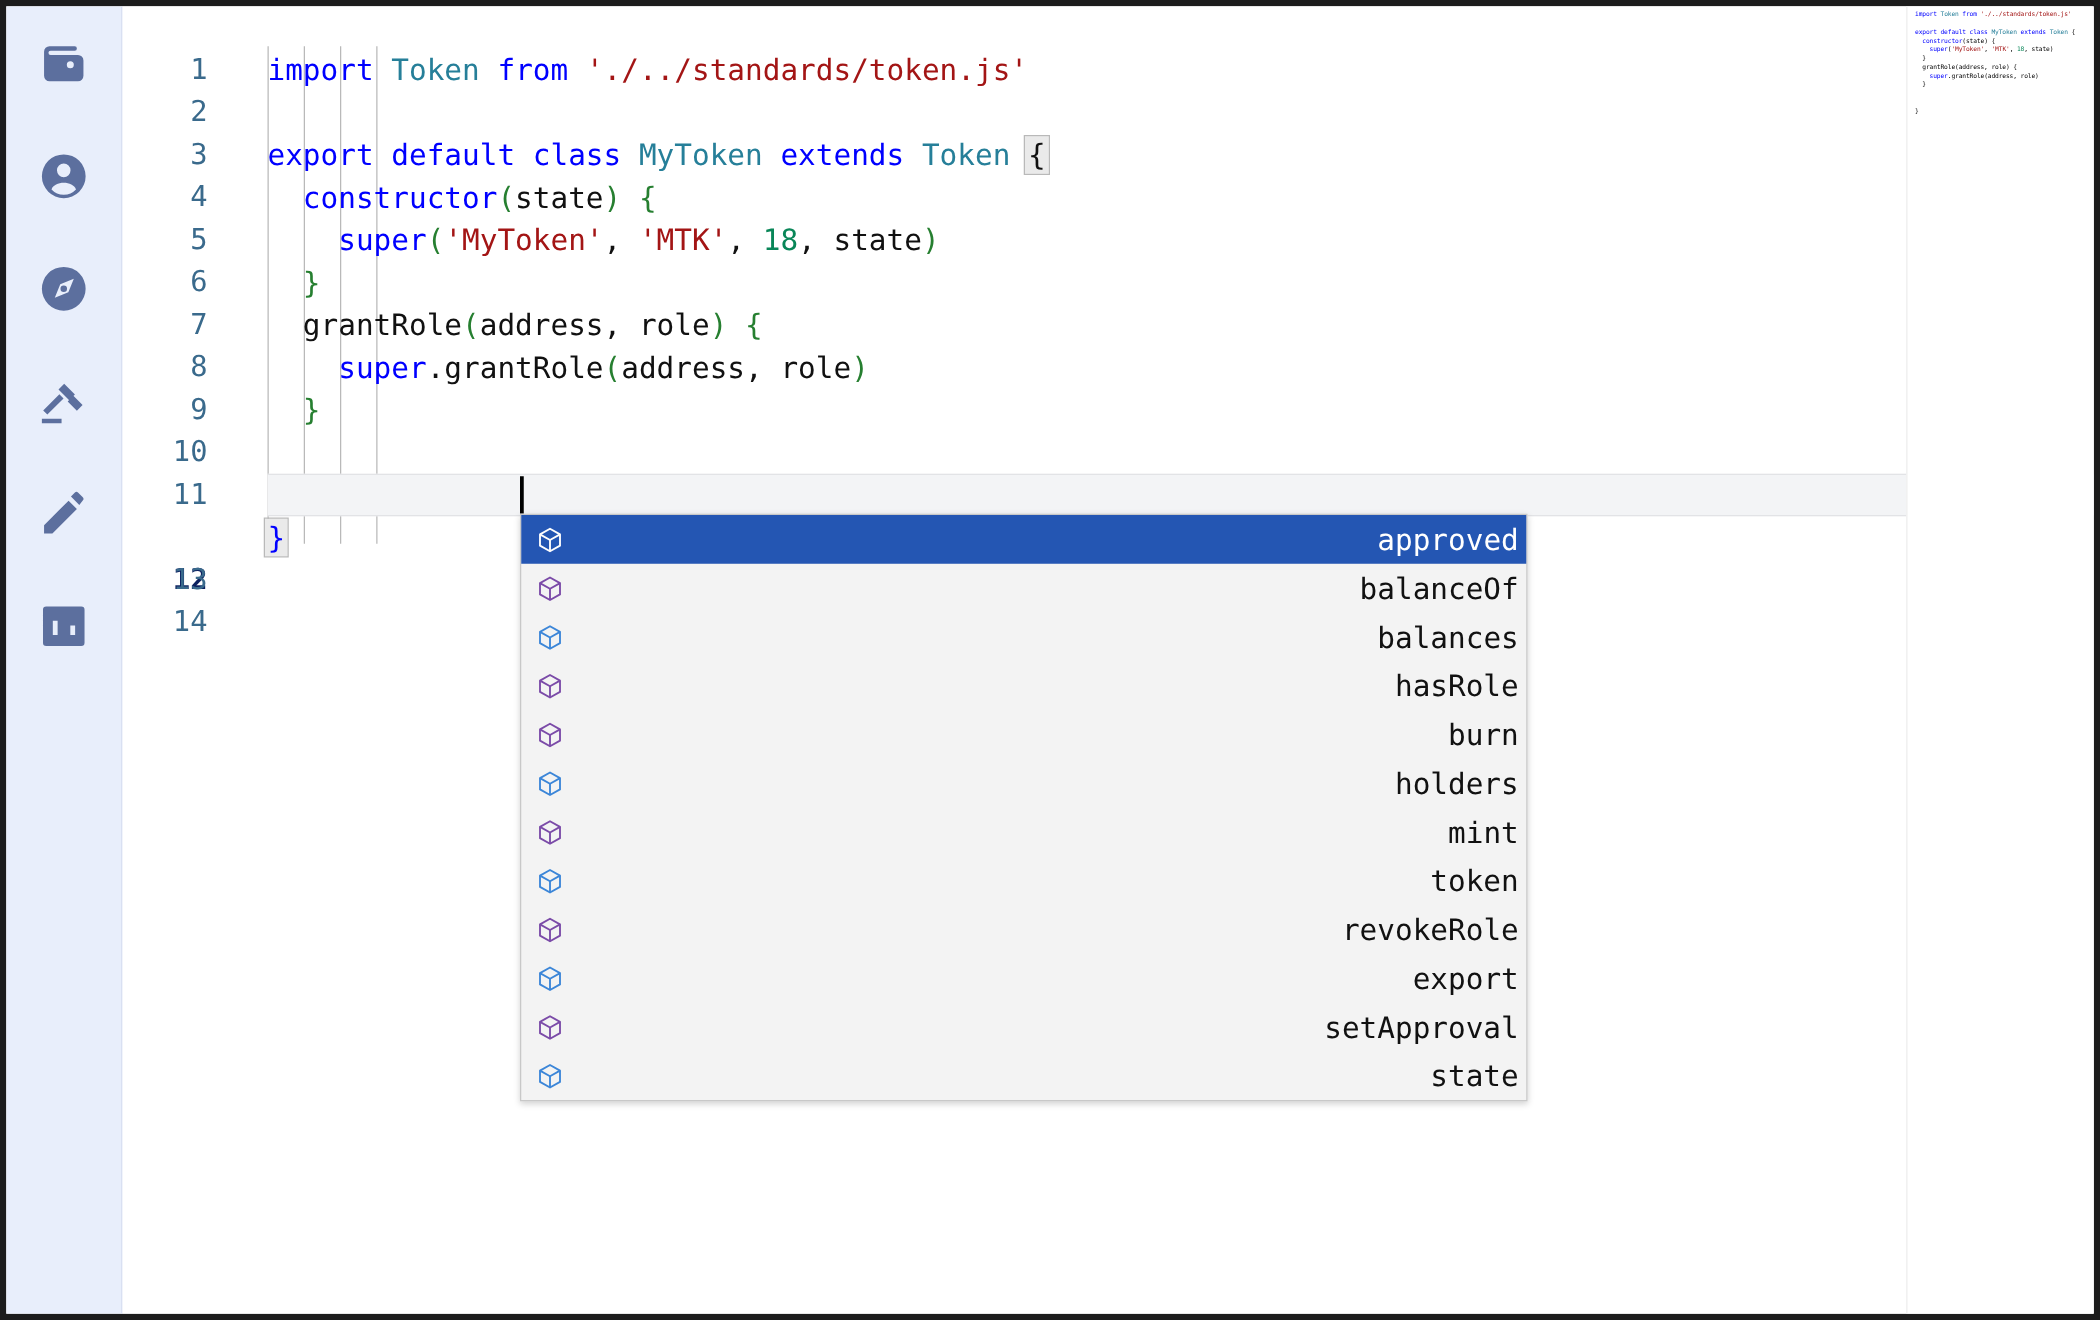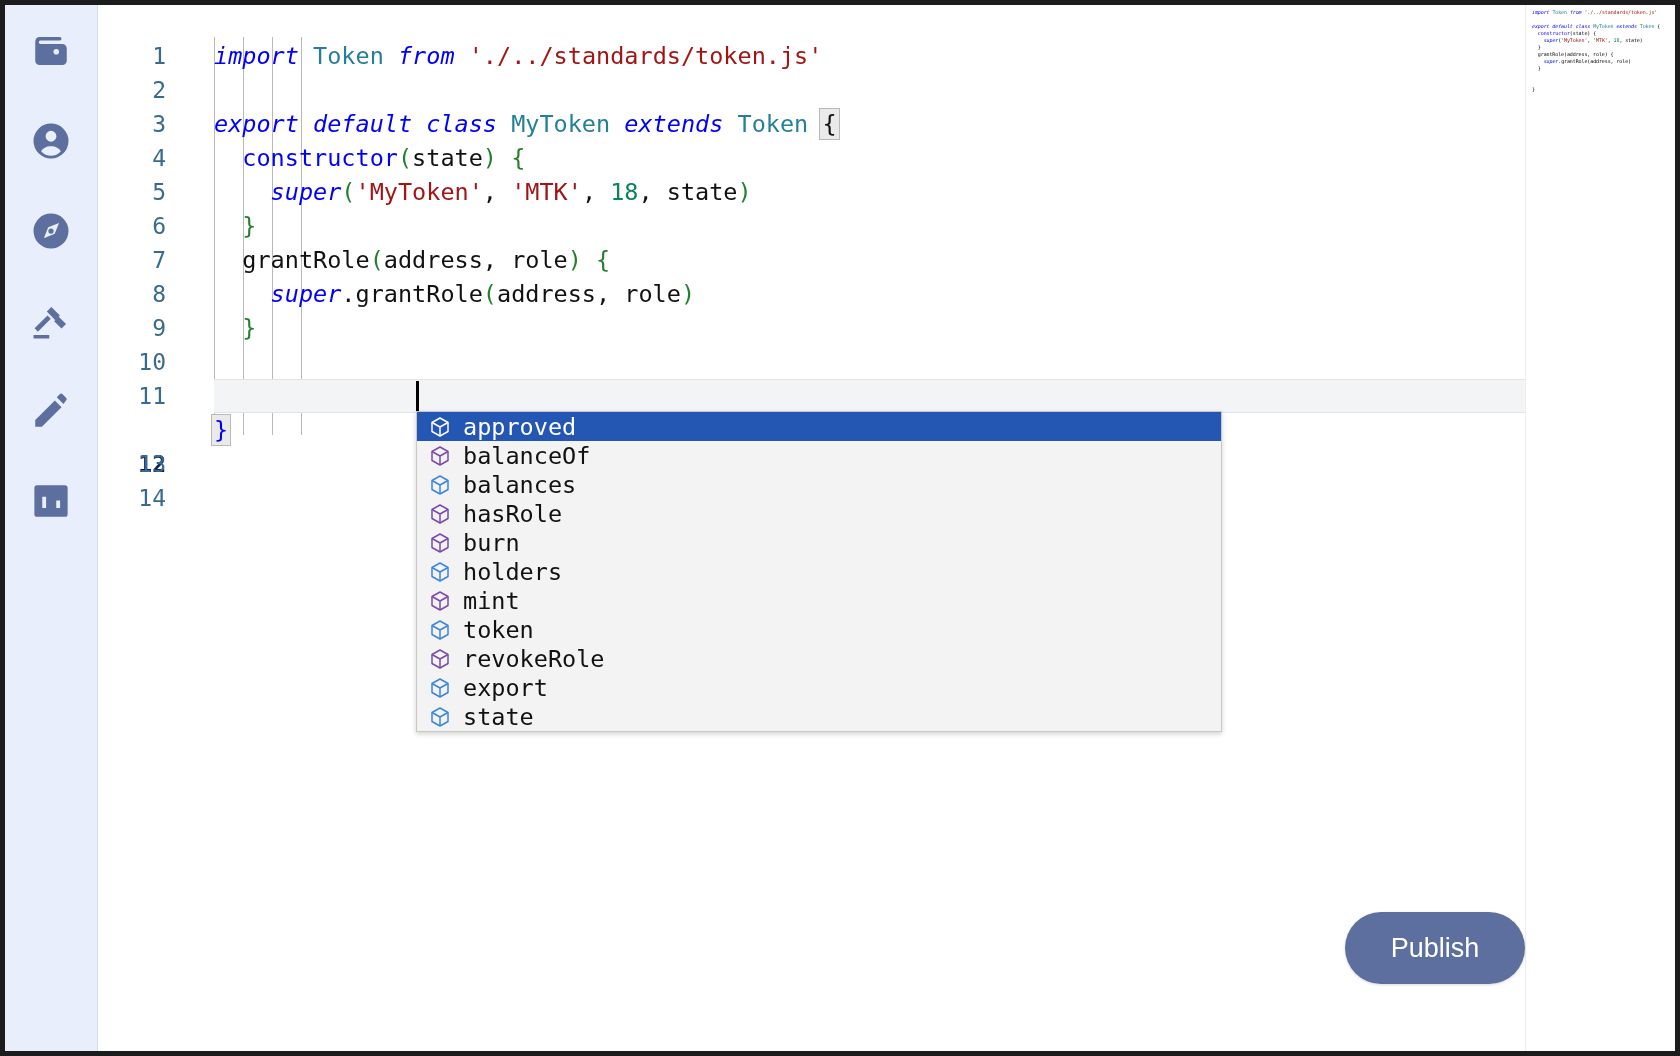--- a/index.html
+++ b/index.html
@@ -106,21 +106,21 @@
     width: 100%;
     height: 100%;
     pointer-events: none;
   }
   .guide {
     position: absolute;
     width: 1px;
     background: #b9b9b9;
   }
   
-  .kw   { color: #0000ff; font-style: italic; }
+  .kw   { color: #0000ff; }
   .typ  { color: #267f99; }
   .str  { color: #a31515; }
   .num  { color: #098658; }
   .fn   { color: #0000ff; }
   .plain{ color: #111111; }
   .brc  { color: #111111; }
   .brc-g{ color: #267f30; }
   .bracket-match {
     outline: 1px solid #b9b9b9;
     background: #eaeaea;
@@ -169,27 +169,28 @@
     top: 406px;
     width: 806px;
     background: #f3f3f3;
     border: 1px solid #c8c8c8;
     box-shadow: 0 2px 5px rgba(0,0,0,0.18);
     box-sizing: border-box;
     z-index: 40;
     font-family: "DejaVu Sans Mono", "Liberation Mono", monospace;
   }
   .acp-row {
-    height: 29px;
+    height: 39px;
     display: flex;
     align-items: center;
-    padding: 0 16px 0 10px;
+    padding: 0 6px 0 10px;
     box-sizing: border-box;
     cursor: pointer;
     position: relative;
+    justify-content: space-between;
   }
   .acp-row.selected {
     background: #2456b3;
   }
   .acp-row.selected .acp-label { color: #ffffff; }
   .acp-icon {
     width: 26px;
     height: 26px;
     flex: 0 0 26px;
     margin-right: 10px;
@@ -467,20 +468,29 @@
       <div class="acp-row">
         <span class="acp-icon">
           <svg width="24" height="24" viewBox="0 0 24 24" fill="none" stroke="#3c86d8" stroke-width="1.5" stroke-linejoin="round">
             <path d="M12 3 20 7.5v9L12 21l-8-4.5v-9L12 3Z"></path>
               <path d="M4 7.5 12 12l8-4.5M12 12v9"></path>
           </svg>
         </span>
         <span class="acp-label">export</span>
       </div>
 
+      <div class="acp-row">
+        <span class="acp-icon">
+          <svg width="24" height="24" viewBox="0 0 24 24" fill="none" stroke="#7b4ba8" stroke-width="1.5" stroke-linejoin="round">
+            <path d="M12 3 20 7.5v9L12 21l-8-4.5v-9L12 3Z"></path>
+              <path d="M4 7.5 12 12l8-4.5M12 12v9"></path>
+          </svg>
+        </span>
+        <span class="acp-label">setApproval</span>
+      </div>
 
       <div class="acp-row">
         <span class="acp-icon">
           <svg width="24" height="24" viewBox="0 0 24 24" fill="none" stroke="#3c86d8" stroke-width="1.5" stroke-linejoin="round">
             <path d="M12 3 20 7.5v9L12 21l-8-4.5v-9L12 3Z"></path>
               <path d="M4 7.5 12 12l8-4.5M12 12v9"></path>
           </svg>
         </span>
         <span class="acp-label">state</span>
       </div>
@@ -496,16 +506,15 @@
         <div class="mm-line">  }</div>
         <div class="mm-line">  grantRole(address, role) {</div>
         <div class="mm-line">    <span class="kw">super</span>.grantRole(address, role)</div>
         <div class="mm-line">  }</div>
         <div class="mm-line">&nbsp;</div>
         <div class="mm-line">&nbsp;</div>
         <div class="mm-line">}</div>
       </div>
     </div>
 
-    <button class="publish-btn">Publish</button>
 
   </div>
 </div>
 
 </body></html>

